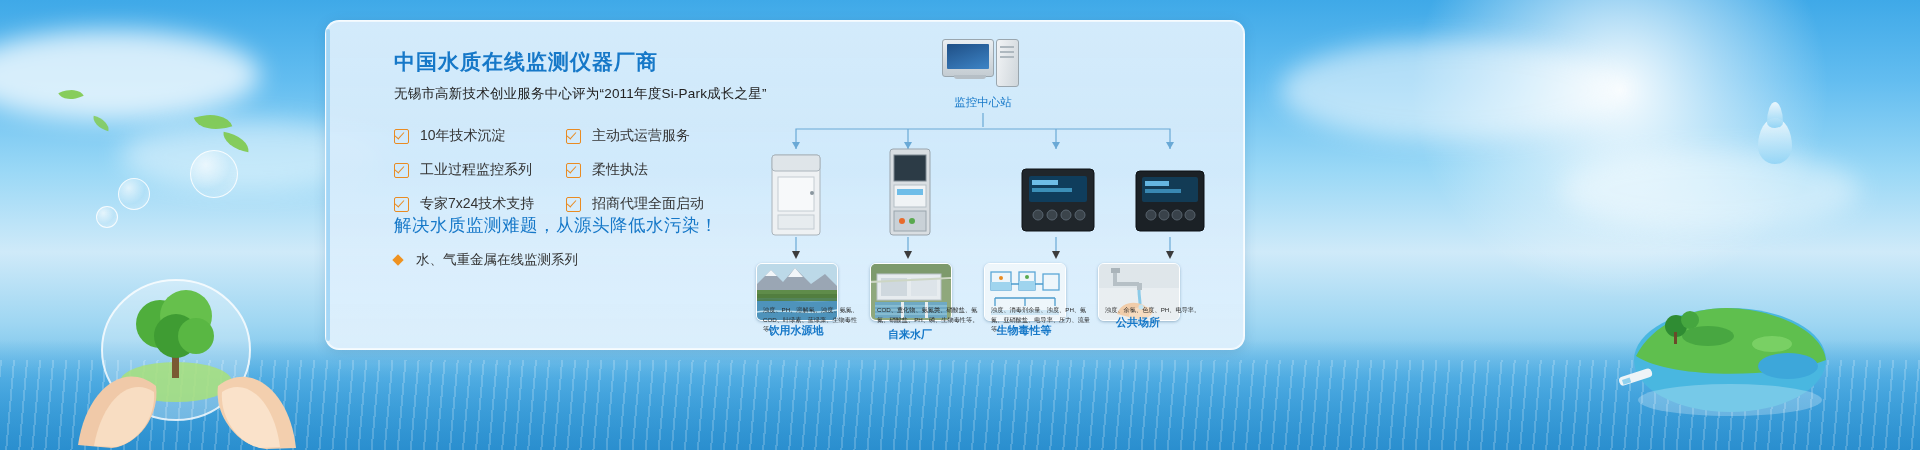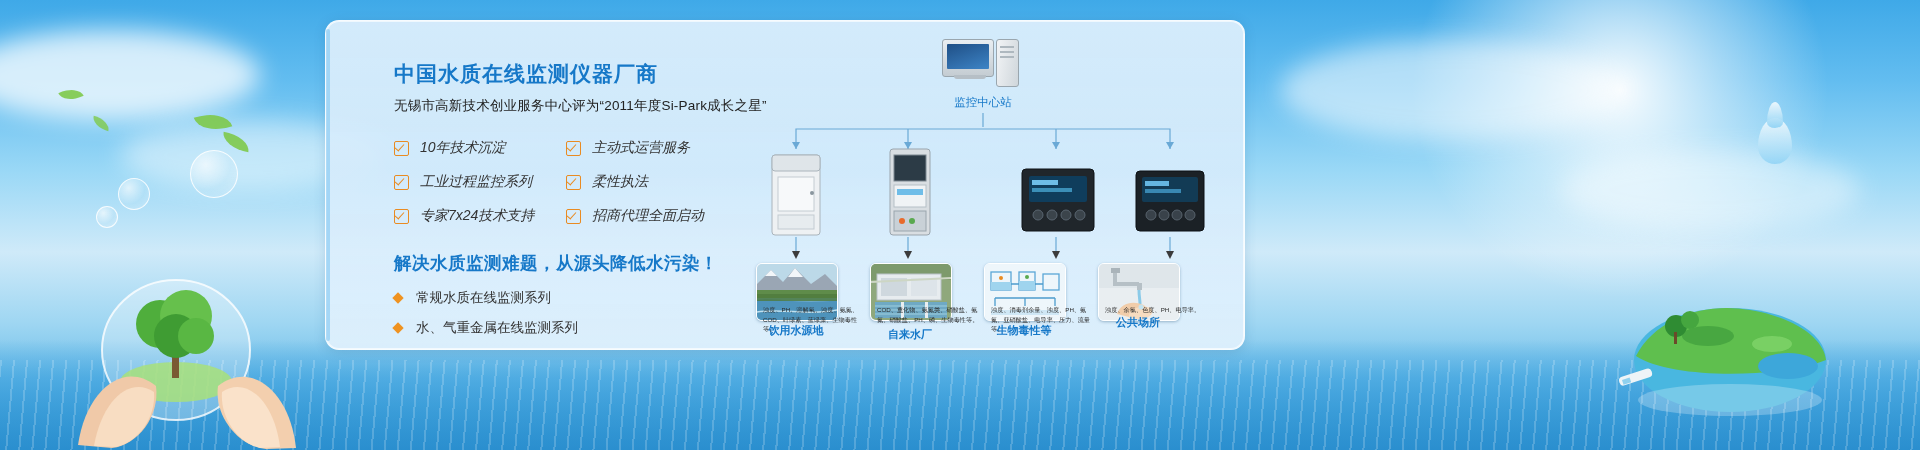--- a/index.html
+++ b/index.html
@@ -22,30 +22,30 @@
   .panel{
     position:absolute;left:325px;top:20px;width:918px;height:328px;
     border-radius:14px;
     background:linear-gradient(180deg,rgba(222,239,252,.93) 0%,rgba(213,235,251,.92) 45%,rgba(225,241,253,.93) 100%);
     box-shadow:0 0 0 1px rgba(255,255,255,.65) inset,0 2px 12px rgba(30,90,140,.18);
     border:1px solid rgba(255,255,255,.8);
   }
   .panel:before{content:"";position:absolute;left:0;top:8px;bottom:8px;width:4px;border-radius:3px;background:rgba(120,195,240,.55);}
 
   
-  .left{position:absolute;left:68px;top:40px;width:360px;}
+  .left{position:absolute;left:68px;top:28px;width:360px;}
   .h1{color:#1678c8;font-size:21px;font-weight:bold;letter-spacing:1px;line-height:1.2;}
   .sub{color:#222;font-size:13.5px;margin-top:11px;letter-spacing:.2px;white-space:nowrap;}
 
   .featgrid{margin-top:24px;display:grid;grid-template-columns:172px 180px;grid-row-gap:16px;}
-  .feat{display:flex;align-items:center;font-size:14px;color:#333;font-style:italic;}
+  .feat{display:flex;align-items:center;font-size:14px;color:#333;}
   .cbx{width:13px;height:13px;border:1.6px solid #e98b22;border-radius:2px;margin-right:11px;position:relative;flex:0 0 auto;background:transparent;}
   .cbx:after{content:"";position:absolute;left:2px;top:0px;width:4px;height:8px;border:solid #e98b22;border-width:0 1.8px 1.8px 0;transform:rotate(42deg);}
 
-  .h2{margin-top:26px;color:#1678c8;font-size:17.5px;font-weight:bold;letter-spacing:.5px;}
+  .h2{color:#1678c8;font-size:17.5px;font-weight:normal;letter-spacing:.5px;}
   .blist{margin-top:14px;}
   .bitem{display:flex;align-items:center;font-size:13.5px;color:#333;margin-bottom:12px;}
   .dia{width:8px;height:8px;background:#ef9220;transform:rotate(45deg);margin-right:14px;flex:0 0 auto;}
 
   
   .diagram{position:absolute;left:430px;top:14px;width:460px;height:300px;}
 
   .pc{position:absolute;left:186px;top:4px;width:82px;height:48px;}
   .pc .mon{position:absolute;left:0;top:0;width:50px;height:36px;border-radius:3px;background:linear-gradient(180deg,#e9eef2,#c4ccd2);border:1px solid #9aa6ae;}
   .pc .scr{position:absolute;left:4px;top:4px;width:42px;height:25px;background:linear-gradient(160deg,#1f4f86,#3d84c6);border-radius:1px;}
@@ -153,24 +153,20 @@
         <span class="cbx"></span>
         <span>招商代理全面启动</span>
       </div>
     </div>
 
     <div class="h2">解决水质监测难题，从源头降低水污染！</div>
 
     <div class="blist">
       <div class="bitem">
         <span class="dia"></span>
-        <span>常规水质在线监测系列</span>
-      </div>
-      <div class="bitem">
-        <span class="dia"></span>
         <span>水、气重金属在线监测系列</span>
       </div>
     </div>
   </div>
 
   <div class="diagram">
 
     <div class="pc">
       <div class="mon">
           <div class="scr"></div>

